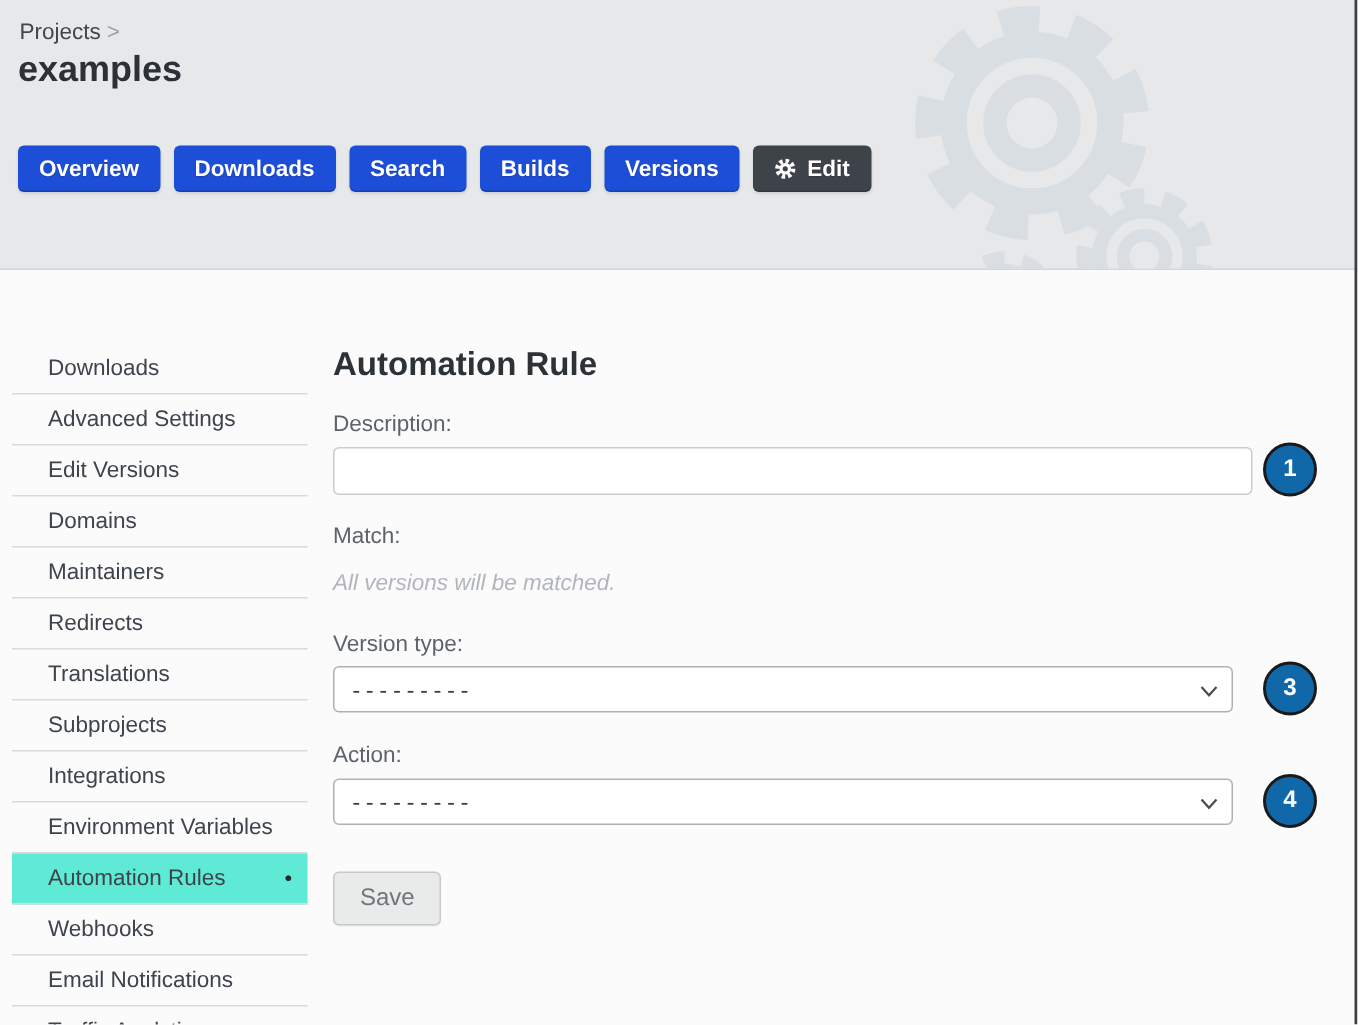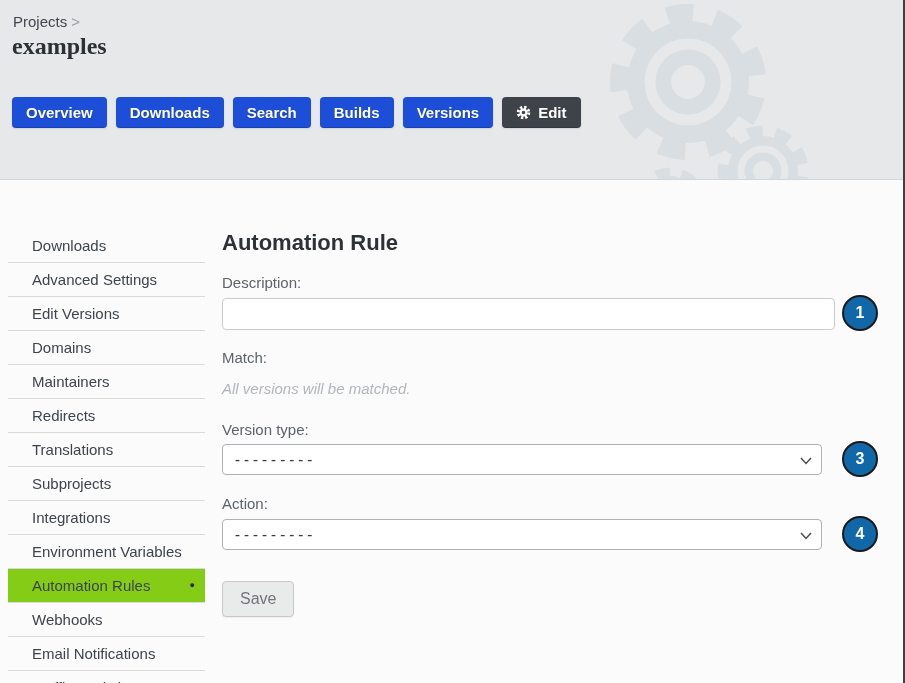--- a/index.html
+++ b/index.html
@@ -11,37 +11,37 @@
   
   .header{
     position:absolute;left:0;top:0;width:905px;height:180px;
     background:#e6e8ea;border-bottom:1px solid #d3d6d9;box-sizing:border-box;
     overflow:hidden;
   }
   .gears{position:absolute;left:0;top:0;pointer-events:none;}
   .breadcrumb{position:absolute;left:13px;top:13px;font-size:15px;color:#41474e;}
   .breadcrumb .sep{color:#98a0a7;margin-left:4px;}
   .breadcrumb .crumb{cursor:pointer;}
-  .project-name{position:absolute;left:12px;top:33px;font-size:24px;font-weight:bold;color:#2b3137;font-family:Liberation Serif, serif;}
+  .project-name{position:absolute;left:12px;top:33px;font-size:24px;font-weight:bold;color:#2b3137;}
   .nav{position:absolute;left:12px;top:97px;display:flex;gap:9px;}
   .nav-btn{
     height:31px;line-height:31px;padding:0 14px;background:#1d4ed8;color:#fff;
     font-size:15px;font-weight:bold;border-radius:4px;cursor:pointer;white-space:nowrap;
     box-shadow:inset 0 -1px 0 rgba(0,0,0,.18),0 1px 2px rgba(0,0,0,.10);
     text-shadow:0 1px 1px rgba(0,0,0,.18);
   }
   .nav-btn.admin{background:#3d4349;display:flex;align-items:center;gap:7px;line-height:normal;}
   
   .sidebar{position:absolute;left:8px;top:229px;width:197px;margin:0;padding:0;list-style:none;}
   .sidebar li{
     box-sizing:border-box;height:34px;display:flex;align-items:center;
     padding:0 10px 0 24px;border-bottom:1px solid #d8dadc;
     font-size:15px;color:#3e444b;cursor:pointer;
   }
-  .sidebar li.active{background:#84cc16;}
+  .sidebar li.active{background:#5eead4;}
   .sidebar .dot{margin-left:auto;font-size:9px;color:#26282a;line-height:1;}
   
   .main{position:absolute;left:222px;top:230px;width:660px;}
   .page-title{margin:0;font-size:22px;line-height:26px;font-weight:bold;color:#2d3237;}
   .field-label{font-size:15px;line-height:18px;color:#5d6369;}
   .lbl-desc{margin-top:18px;}
   .lbl-match{margin-top:19px;}
   .lbl-vtype{margin-top:23px;}
   .lbl-action{margin-top:20px;}
   .row{position:relative;}

